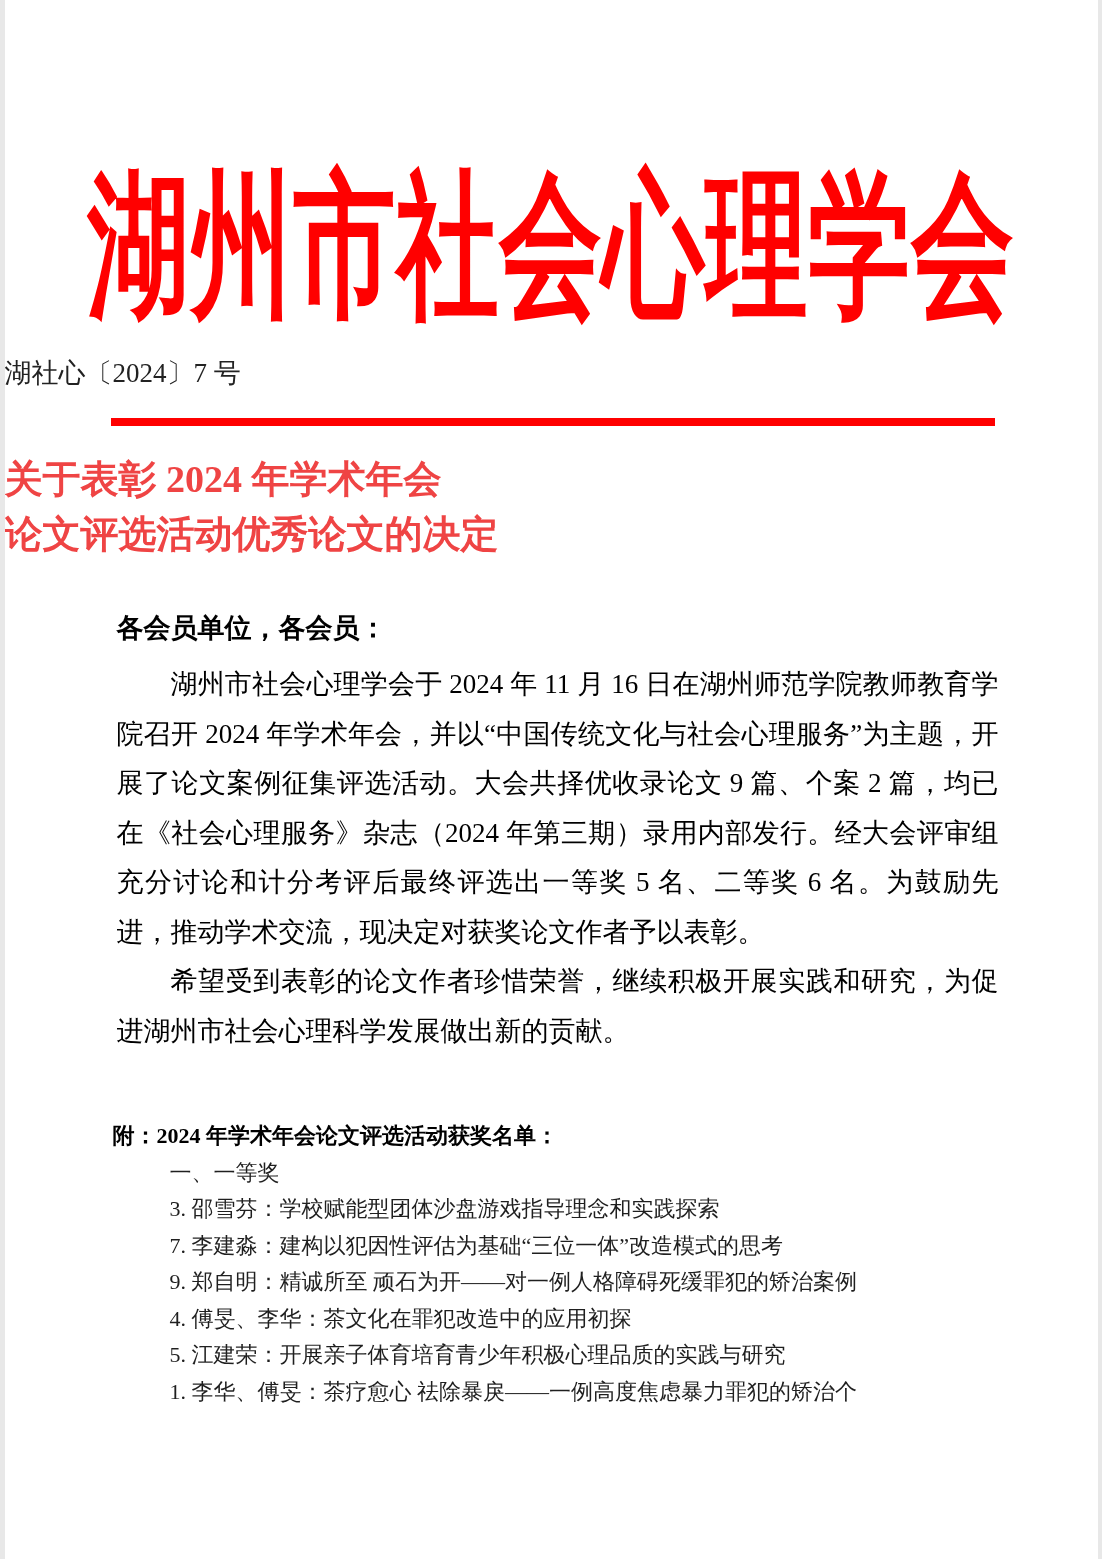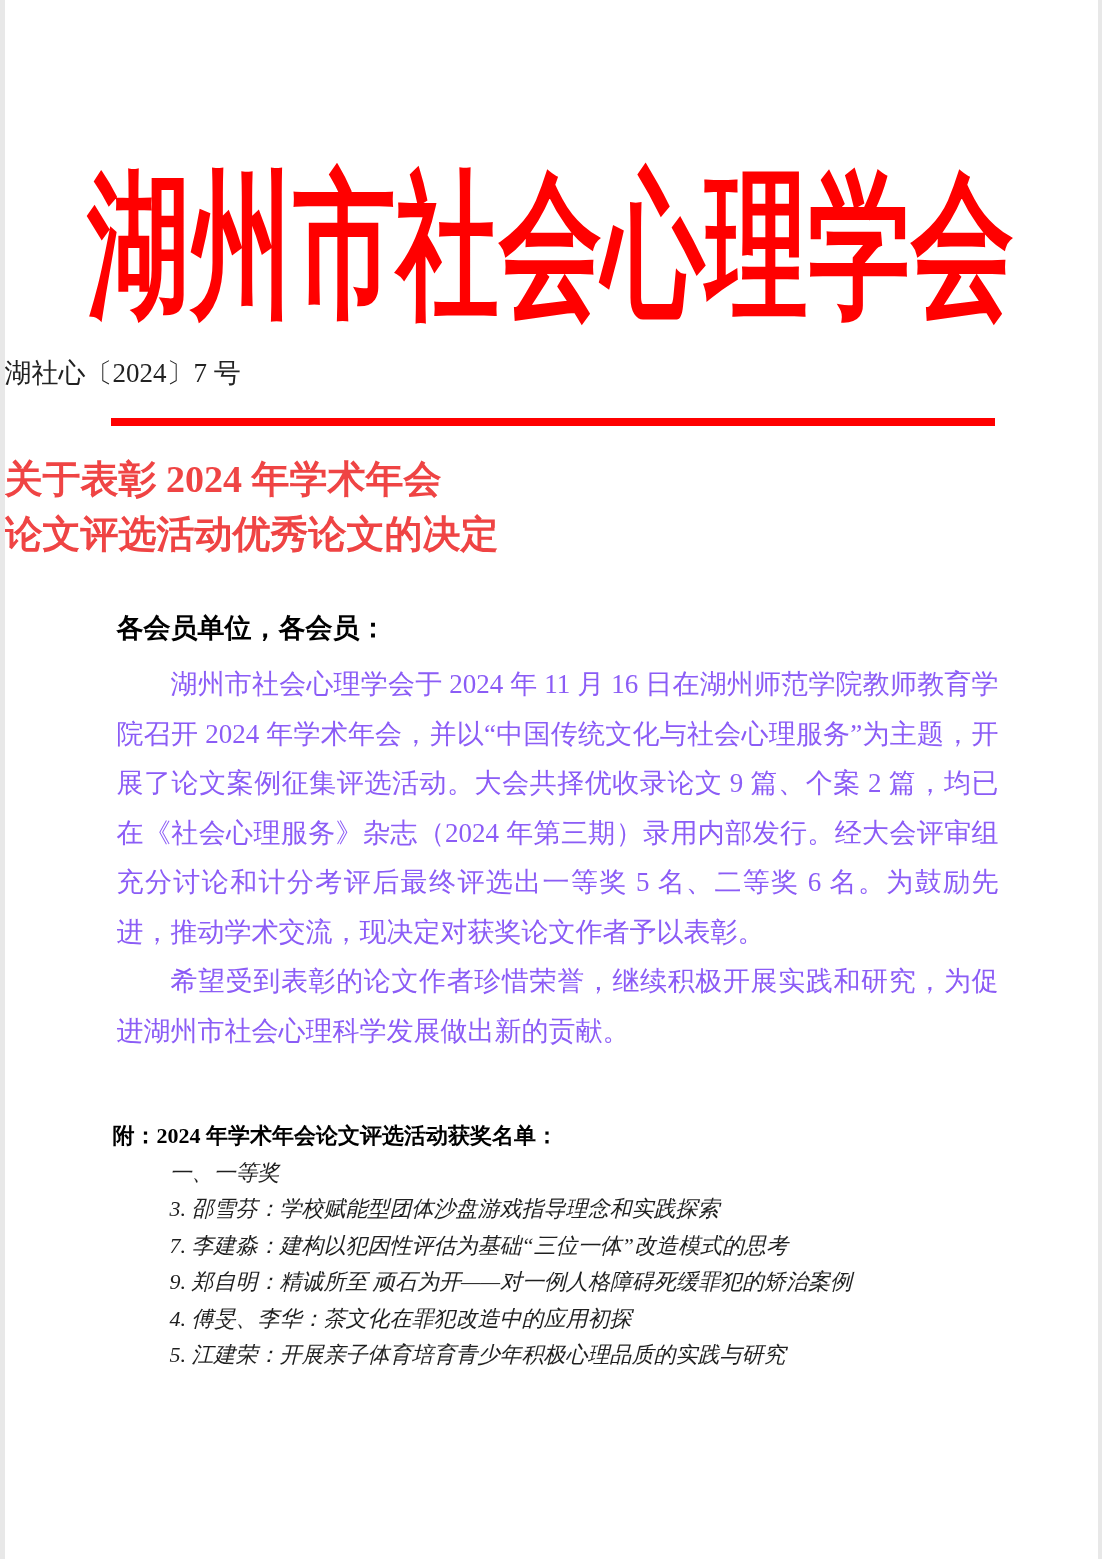--- a/index.html
+++ b/index.html
@@ -69,21 +69,21 @@
     margin-top: 8px;
   }
   .body-paragraphs {
     position: absolute;
     top: 660px;
     left: 112px;
     width: 882px;
     font-size: 27px;
     line-height: 49.5px;
     text-align: justify;
-    color: #8b5cf6;
+    color: #000000;
   }
   .body-paragraphs p {
     margin: 0;
     text-indent: 2em;
   }
   .attachment {
     position: absolute;
     top: 1118px;
     left: 108px;
     width: 892px;
@@ -91,21 +91,20 @@
     line-height: 36.5px;
     color: #1f1f1f;
   }
   .attachment-heading {
     font-weight: 700;
     color: #000000;
   }
   .award-line {
     padding-left: 57px;
     white-space: nowrap;
-    font-style: italic;
   }
 </style>
 </head>
 <body>
 
 <div class="page">
 
   <div class="org-title" style="color: rgb(255, 0, 0);">湖州市社会心理学会</div>
 
   <div class="doc-number">湖社心〔2024〕7 号</div>
@@ -126,16 +125,17 @@
 
   <div class="attachment">
     <div class="attachment-heading">附：2024 年学术年会论文评选活动获奖名单：</div>
     <div class="award-list" id="award-list">
         <div class="award-line section-title">一、一等奖</div>
         <div class="award-line">3. 邵雪芬：学校赋能型团体沙盘游戏指导理念和实践探索</div>
         <div class="award-line">7. 李建淼：建构以犯因性评估为基础“三位一体”改造模式的思考</div>
         <div class="award-line">9. 郑自明：精诚所至 顽石为开——对一例人格障碍死缓罪犯的矫治案例</div>
         <div class="award-line">4. 傅旻、李华：茶文化在罪犯改造中的应用初探</div>
         <div class="award-line">5. 江建荣：开展亲子体育培育青少年积极心理品质的实践与研究</div>
+        <div class="award-line">1. 李华、傅旻：茶疗愈心 祛除暴戾——一例高度焦虑暴力罪犯的矫治个</div>
       </div>
   </div>
 
 </div>
 
 </body></html>

